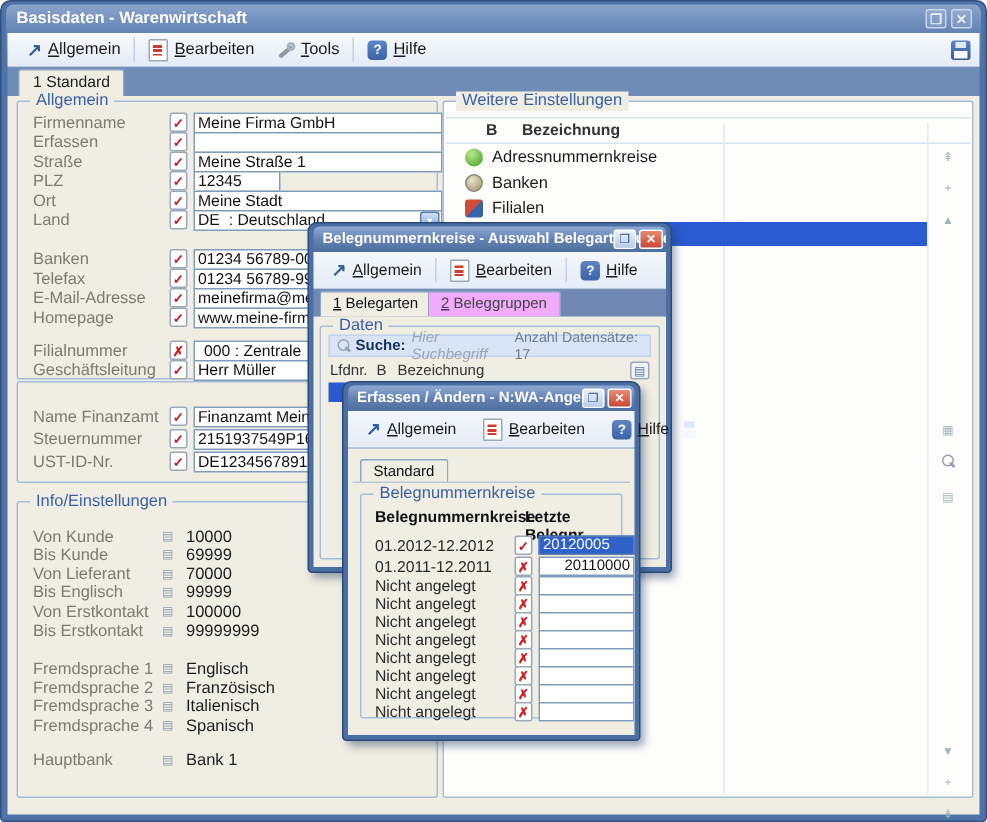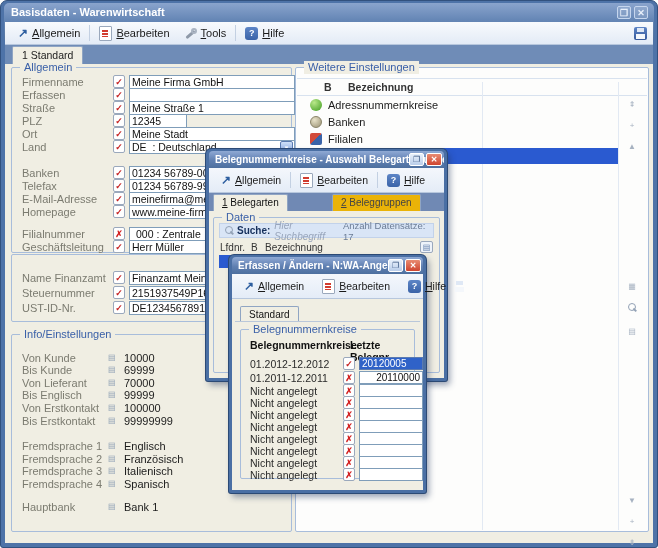--- a/index.html
+++ b/index.html
@@ -79,21 +79,21 @@
   .btn-restore{width:15px;height:13px;background:linear-gradient(180deg,#e9f1fb,#b9cdea);border:1px solid #fff;border-radius:2px;
     color:#33517e;font-size:8px;line-height:12px;text-align:center;box-sizing:border-box;}
   .btn-close{width:16px;height:13px;background:linear-gradient(180deg,#e88b72,#cf4530);border:1px solid #fff;border-radius:2px;
     color:#fff;font-weight:bold;font-size:8px;line-height:12px;text-align:center;box-sizing:border-box;}
   .dlg-toolbar{position:absolute;left:3px;right:3px;height:25px;background:linear-gradient(180deg,#f4f7fc,#e4ecf7);
     border-bottom:1px solid #b7c7dd;display:flex;align-items:center;padding:0 5px;box-sizing:border-box;font-size:10.5px;}
   .dlg-tabband{position:absolute;left:3px;right:3px;height:18px;background:#7089b4;}
   .dtab{position:absolute;bottom:0;height:16px;border:1px solid #90a5c3;border-bottom:none;border-radius:2px 2px 0 0;
     padding:0 8px;font-size:10px;line-height:15px;}
   .dtab.on{background:#f0eee3;color:#111;}
-  .dtab.off{background:#eab308;color:#444;margin-left:47px;}
+  .dtab.off{background:#f0abfc;color:#444;}
   .dlg-body{position:absolute;left:3px;right:3px;bottom:3px;background:#f0eee3;}
   .srow{position:absolute;background:#d9e5f6;border:1px solid #c2d2ea;display:flex;align-items:center;gap:4px;
     padding:0 4px;box-sizing:border-box;font-size:10px;}
   .srow .sl{font-weight:bold;color:#16305c;}
   .srow .ph{font-style:italic;color:#98a5bb;}
   .srow .cnt{margin-left:auto;color:#6b7c95;font-size:9.5px;}
   .lhead{position:absolute;font-size:10px;color:#333;}
   .lrow1{position:absolute;background:#2a5ad0;color:#fff;font-size:10px;display:flex;align-items:center;}
   .bchip{display:inline-block;border:1px solid #7fa0e0;background:#3c6ad0;padding:0 2px;margin:0 4px 0 6px;line-height:10px;}
   .lrow2{position:absolute;color:#222;font-size:10px;display:flex;align-items:center;overflow:hidden;}

